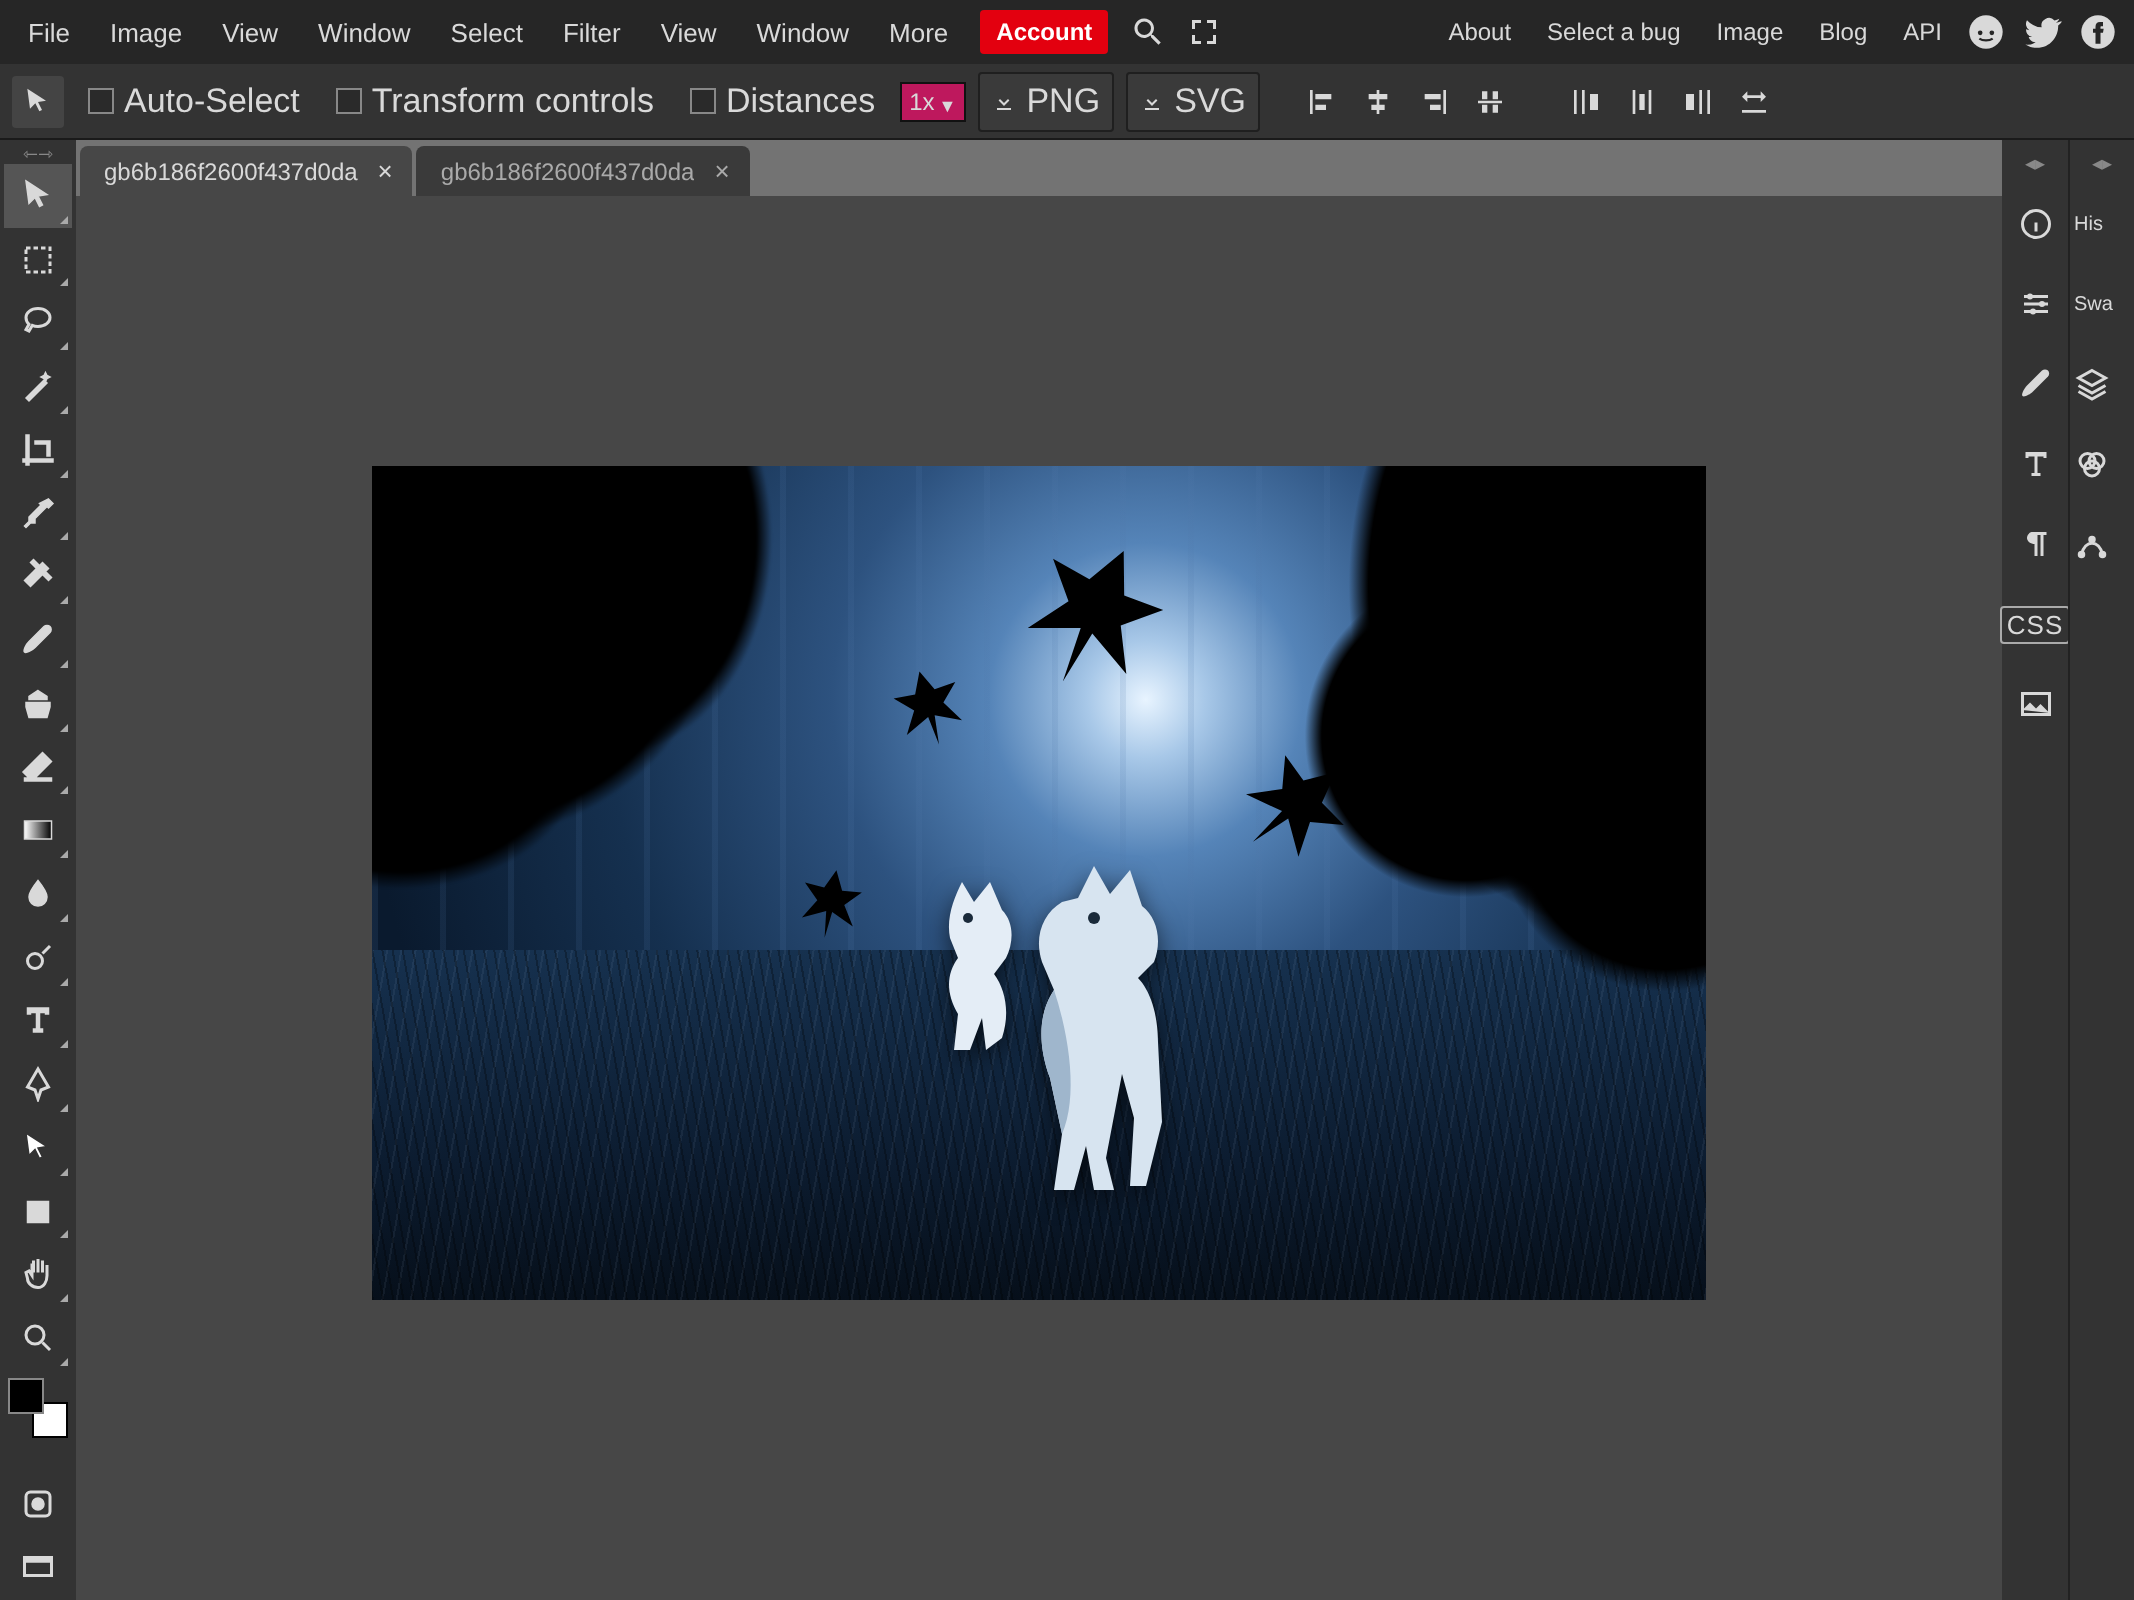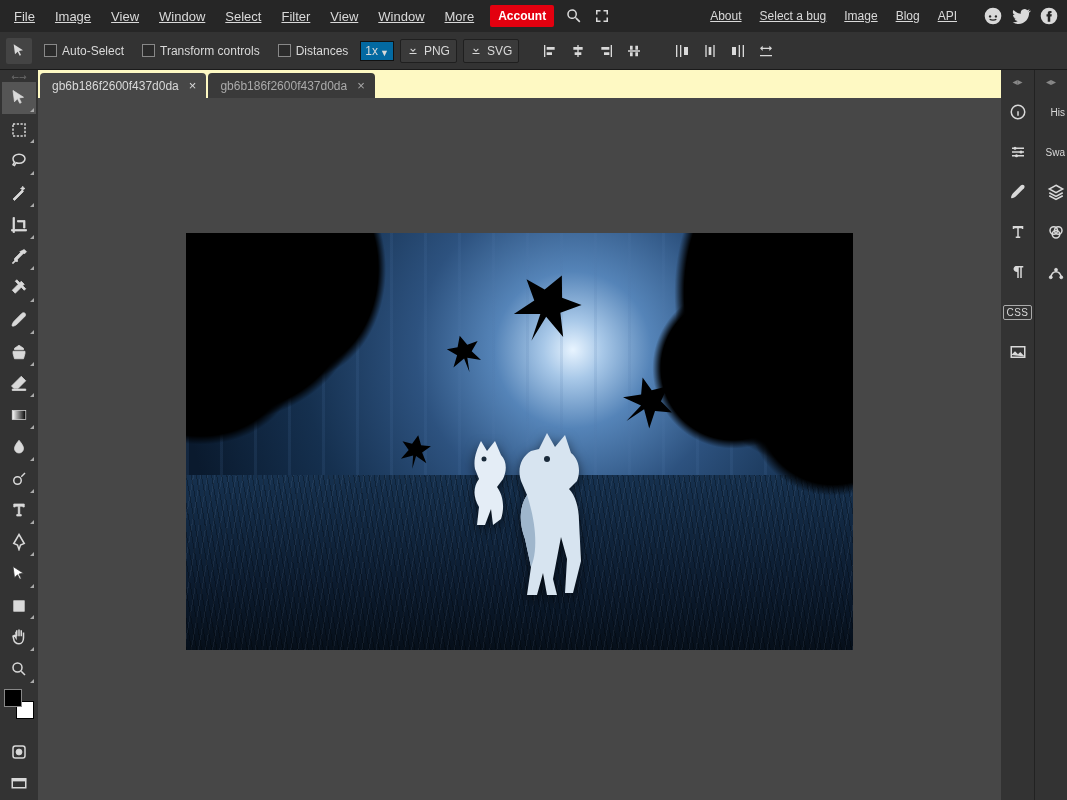--- a/index.html
+++ b/index.html
@@ -1,61 +1,61 @@
 <!DOCTYPE html>
 <html><head>
 <meta charset="utf-8">
 <style>
 * { margin:0; padding:0; box-sizing:border-box; font-family:Arial,Helvetica,sans-serif; user-select:none; }
 body { width:1067px; height:800px; background:#474747; color:#d9d9d9; overflow:hidden; font-size:13px; }
 
 
 .menubar { height:32px; background:#262626; display:flex; align-items:center; padding:0 4px; }
-.menubar .menu-item { padding:0 10px; height:100%; display:flex; align-items:center; cursor:pointer; font-size:13px;text-decoration:underline; }
+.menubar .menu-item { padding:0 10px; height:100%; display:flex; align-items:center; cursor:pointer; font-size:13px; }
 .menubar .spacer { flex:1; }
 .account-btn { background:#e3000f; color:#fff; padding:4px 8px; border-radius:2px; font-weight:bold; font-size:12px; margin:0 6px; }
 .top-icon { width:28px; height:28px; display:flex; align-items:center; justify-content:center; cursor:pointer; }
 .top-icon svg { width:18px; height:18px; fill:#d9d9d9; }
 .social svg { width:20px; height:20px; fill:#d9d9d9; }
-.right-links { display:flex; align-items:center; gap:6px; margin-right:16px;justify-content:space-between; }
+.right-links { display:flex; align-items:center; gap:6px; margin-right:2px;justify-content:space-between; }
 .right-links .menu-item { padding:0 6px; font-size:12px; }
 
 
 .options-bar { height:38px; background:#333; display:flex; align-items:center; padding:0 6px; gap:6px; border-bottom:1px solid #1a1a1a; }
-.opt-btn { background:#3a3a3a; border:1px solid #1f1f1f; padding:4px 6px; border-radius:2px; display:flex; align-items:flex-start; gap:5px; font-size:12px; cursor:pointer; }
+.opt-btn { background:#3a3a3a; border:1px solid #1f1f1f; padding:4px 6px; border-radius:2px; display:flex; align-items:center; gap:5px; font-size:17px; cursor:pointer; }
 .opt-btn.plain { background:transparent; border:none; }
 .checkbox-box { width:13px; height:13px; border:1px solid #888; background:#2a2a2a; display:inline-block; }
 .opt-group { display:flex; align-items:center; gap:2px; }
 .icon-btn { width:26px; height:26px; display:flex; align-items:center; justify-content:center; cursor:pointer; border-radius:2px; }
 .icon-btn svg { width:16px; height:16px; fill:#d9d9d9; }
-.zoom-sel { background:#0369a1; border:1px solid #111; padding:2px 4px; display:flex; align-items:flex-end; gap:2px; font-size:12px; }
+.zoom-sel { background:#be185d; border:1px solid #111; padding:2px 4px; display:flex; align-items:flex-end; gap:2px; font-size:12px; }
 
 
 .workspace { display:flex; height:calc(100% - 70px); }
 .left-tools { width:38px; background:#333; display:flex; flex-direction:column; align-items:center; padding-top:2px; gap:0; }
 .tool-slot { width:34px; height:32px; display:flex; align-items:center; justify-content:center; cursor:pointer; position:relative; }
 .tool-slot.active { background:#555; }
 .tool-slot svg { width:18px; height:18px; fill:#d9d9d9; stroke:#d9d9d9; }
 .tool-slot .tri { position:absolute; bottom:2px; right:2px; width:0; height:0; border-left:4px solid transparent; border-bottom:4px solid #aaa; }
 .center { flex:1; display:flex; flex-direction:column; background:#474747; }
-.tabstrip { height:28px; background:#fef9c3; display:flex; align-items:flex-end; padding-left:2px; }
+.tabstrip { height:28px; background:#737373; display:flex; align-items:flex-end; padding-left:2px; }
 .doc-tab { background:#474747; padding:5px 10px 5px 12px; margin-right:2px; display:flex; align-items:center; gap:10px; font-size:12px; border-top-left-radius:4px; border-top-right-radius:4px; max-width:190px; }
 .doc-tab.inactive { background:#3a3a3a; color:#aaa; }
 .doc-tab .tab-label { overflow:hidden; text-overflow:ellipsis; white-space:nowrap; }
 .doc-tab .close-x { font-size:13px; cursor:pointer; }
 .canvas-area { flex:1; display:flex; align-items:flex-start; justify-content:center; padding-top:135px; overflow:hidden; position:relative; }
 .canvas { width:667px; height:417px; background:#0a1a2e; position:relative; overflow:hidden; }
 
 
 .right-rail { width:33px; background:#333; display:flex; flex-direction:column; align-items:center; padding-top:6px; gap:12px; }
 .right-rail .rail-icon { width:28px; height:28px; display:flex; align-items:center; justify-content:center; cursor:pointer; }
 .right-rail .rail-icon svg { width:18px; height:18px; fill:#d9d9d9; }
-.right-rail .css-badge { font-size:10px; border:1px solid #aaa; padding:1px 2px; border-radius:2px; letter-spacing:0.5px; }
+.right-rail .css-badge { font-size:13px; border:1px solid #aaa; padding:1px 2px; border-radius:2px; letter-spacing:0.5px; }
 .far-rail { width:33px; background:#333; border-left:1px solid #222; display:flex; flex-direction:column; align-items:center; padding-top:6px; gap:12px; font-size:10px; }
-.far-rail .rail-icon { width:28px; height:28px; display:flex; align-items:center; justify-content:flex-end; cursor:pointer; }
+.far-rail .rail-icon { width:28px; height:28px; display:flex; align-items:center; justify-content:flex-start; cursor:pointer; }
 .far-rail .rail-icon svg { width:18px; height:18px; fill:#d9d9d9; stroke:#d9d9d9; }
 .panel-collapse { display:flex; gap:10px; justify-content:center; width:100%; height:10px; font-size:10px; color:#888; }
 
 
 .fgbg { width:30px; height:30px; position:relative; margin-top:4px; }
 .fgbg .bg { position:absolute; right:0; bottom:0; width:18px; height:18px; background:#fff; border:1px solid #000; }
 .fgbg .fg { position:absolute; left:0; top:0; width:18px; height:18px; background:#000; border:1px solid #888; }
 
 
 .tool-head { height:10px; width:100%; display:flex; justify-content:center; align-items:center; font-size:9px; color:#888; }

